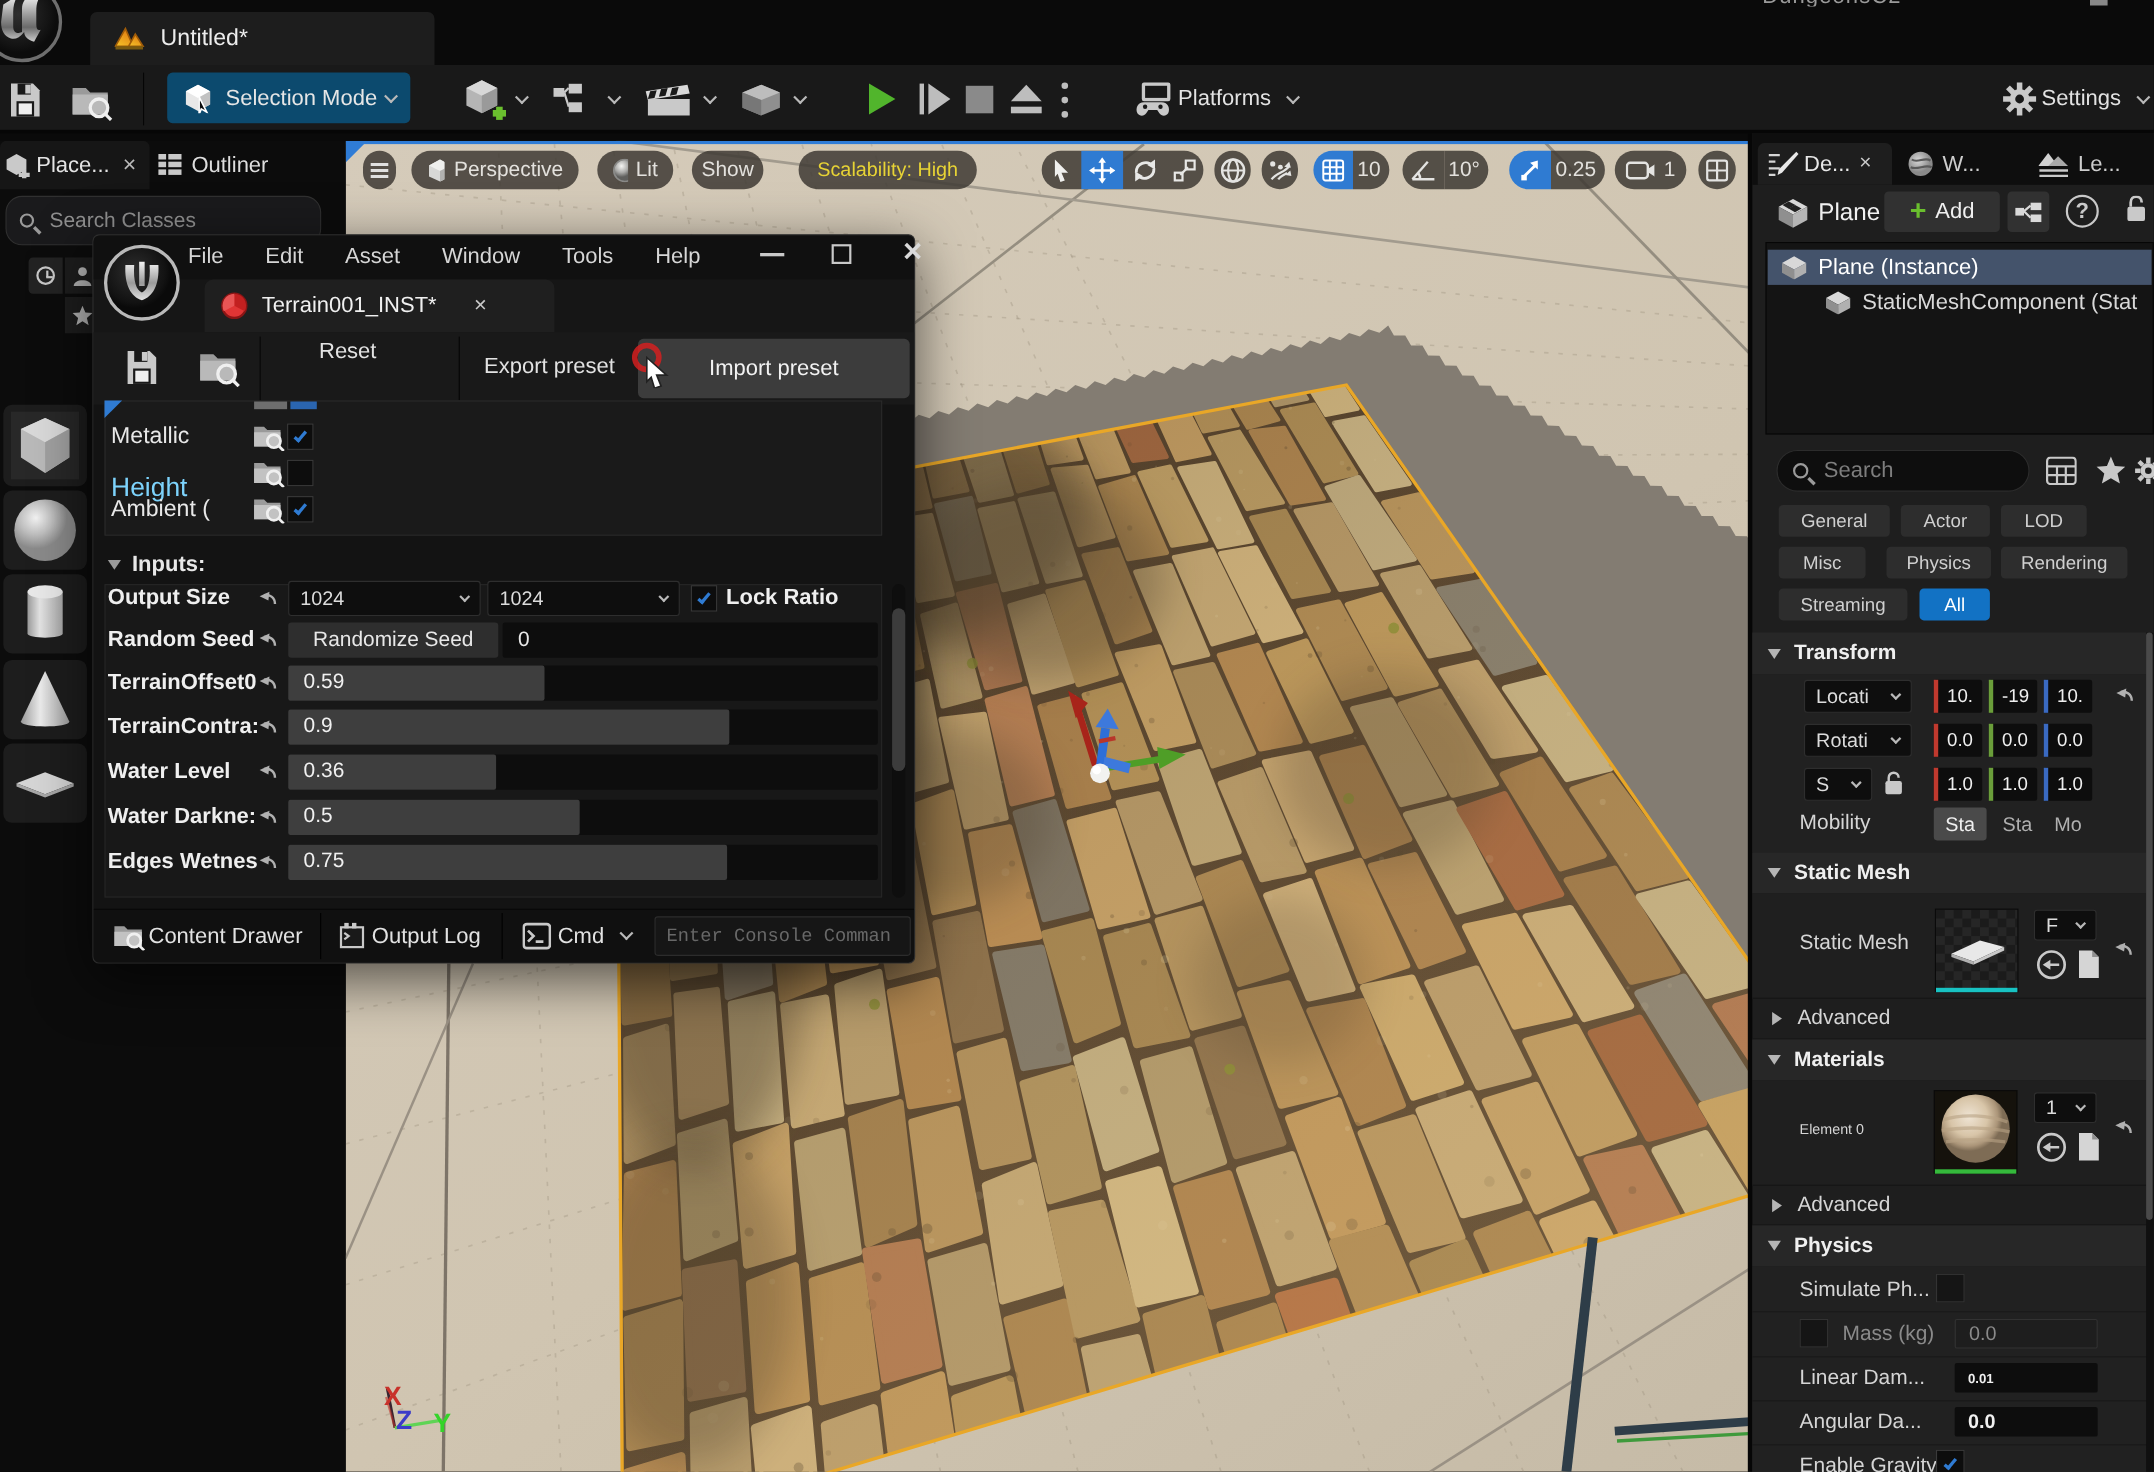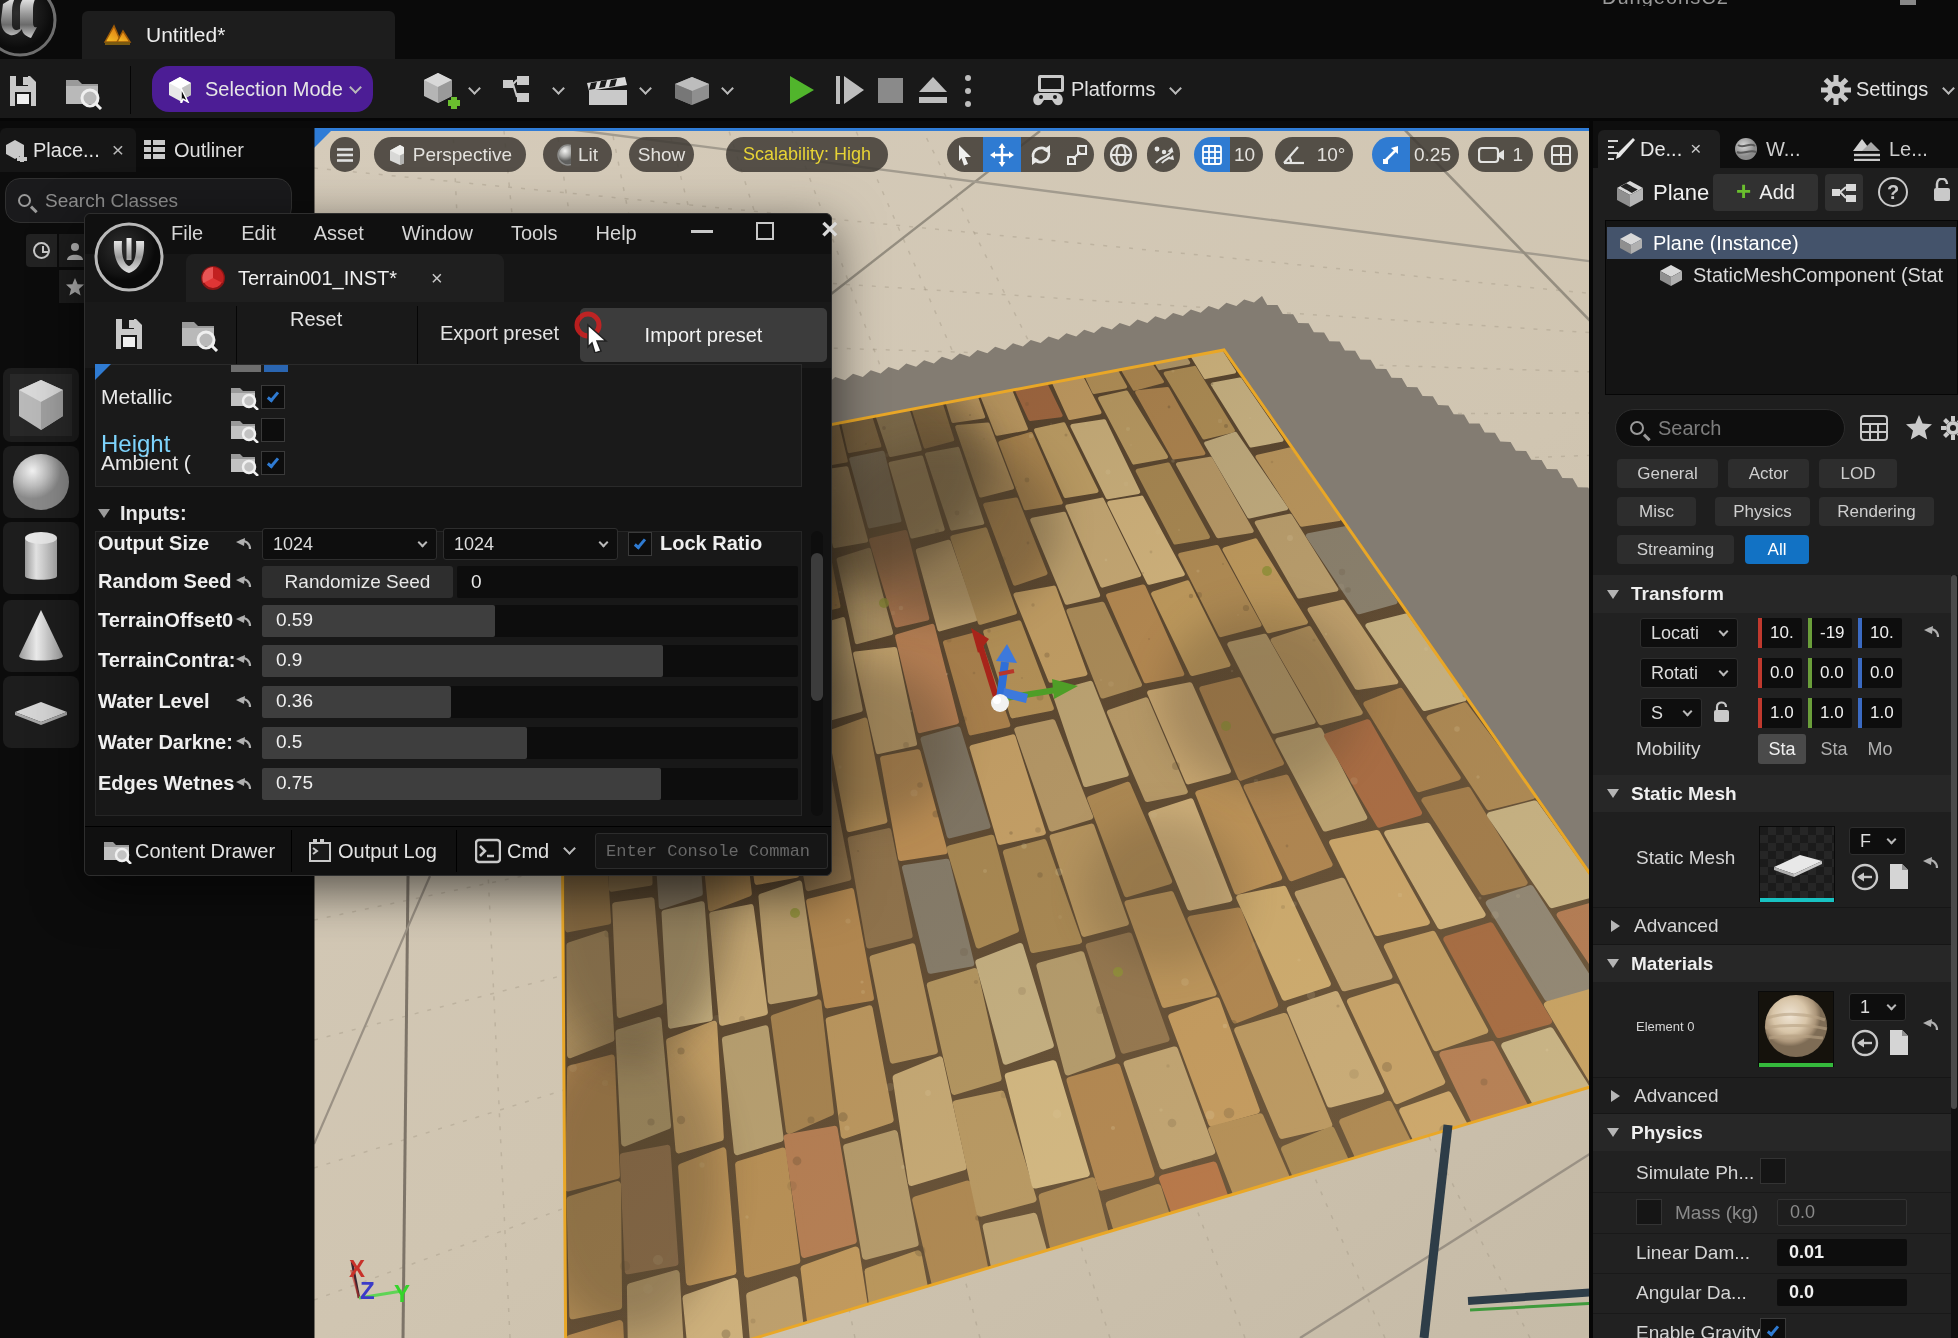--- a/index.html
+++ b/index.html
@@ -570,21 +570,21 @@
     </svg>
 
   <svg class="ab" width="40" height="36" style="left:64px;top:74px">
       <path d="M2,6 L14,6 L18,10 L34,10 L34,30 L2,30 Z" fill="#9a9a9a"></path>
       <path d="M2,12 L34,12 L34,30 L2,30 Z" fill="#b9b9b9"></path>
       <circle cx="26" cy="24" r="8" fill="none" stroke="#efefef" stroke-width="3"></circle>
       <line x1="31" y1="29" x2="37" y2="35" stroke="#efefef" stroke-width="3"></line>
     </svg>
   <div class="ab" style="left:130px;top:66px;width:1px;height:48px;background:#050505"></div>
 
-  <div class="ab row" style="left:152px;top:66px;width:221px;height:46px;background:#4c1d95;border-radius:17px">
+  <div class="ab row" style="left:152px;top:66px;width:221px;height:46px;background:#0c4a6e;border-radius:5px">
     <svg width="28" height="28" style="margin-left:14px">
         <path d="M14,2 L25,8 L25,20 L14,26 L3,20 L3,8 Z" fill="#e8e8e8"></path>
         <path d="M14,2 L25,8 L14,14 L3,8 Z" fill="#ffffff"></path>
         <path d="M14,14 L25,8 L25,20 L14,26 Z" fill="#c2c2c2"></path>
         <path d="M15,13 L22,27 L17,24 L15,29 Z" fill="#0b0b0b" stroke="#fff" stroke-width="1.5"></path>
       </svg>
     <span style="color:#e6e6e6;font-size:20px;margin-left:11px">Selection Mode</span>
     <span class="chev"></span>
   </div>
 
@@ -1379,21 +1379,21 @@
   <div class="hdr" style="left:0;top:993px;width:365px;height:37px"><span class="tri-d" style="margin:0 12px 0 14px"></span>Physics</div>
   <div class="ab" style="left:0;top:1030px;width:365px;height:188px;background:#212121"></div>
   <div class="ab" style="left:43px;top:1041px;color:#d5d5d5;font-size:19px">Simulate Ph...</div>
   <div class="cb" style="left:167px;top:1037px;width:26px;height:26px;background:#151515;border-color:#333"></div>
   <div class="ab" style="left:0;top:1071px;width:365px;height:1px;background:#191919"></div>
   <div class="cb" style="left:43px;top:1078px;width:26px;height:26px;background:#151515;border-color:#333"></div>
   <div class="ab" style="left:82px;top:1081px;color:#8a8a8a;font-size:19px">Mass (kg)</div>
   <div class="ab" style="left:184px;top:1078px;width:130px;height:27px;background:#1e1e1e;border:1px solid #323232;border-radius:2px;color:#8a8a8a;font-size:18px;display:flex;align-items:center;padding-left:12px">0.0</div>
   <div class="ab" style="left:0;top:1112px;width:365px;height:1px;background:#191919"></div>
   <div class="ab" style="left:43px;top:1121px;color:#d5d5d5;font-size:19px">Linear Dam...</div>
-  <div class="ab" style="left:184px;top:1118px;width:130px;height:27px;background:#0d0d0d;border-radius:2px;color:#f0f0f0;font-size:18px;font-weight:bold;display:flex;align-items:center;padding-left:12px">0.01</div>
+  <div class="ab" style="left:184px;top:1118px;width:130px;height:27px;background:#0d0d0d;border-radius:2px;color:#f0f0f0;font-size:12px;font-weight:bold;display:flex;align-items:center;padding-left:12px">0.01</div>
   <div class="ab" style="left:0;top:1152px;width:365px;height:1px;background:#191919"></div>
   <div class="ab" style="left:43px;top:1161px;color:#d5d5d5;font-size:19px">Angular Da...</div>
   <div class="ab" style="left:184px;top:1158px;width:130px;height:27px;background:#0d0d0d;border-radius:2px;color:#f0f0f0;font-size:18px;font-weight:bold;display:flex;align-items:center;padding-left:12px">0.0</div>
   <div class="ab" style="left:0;top:1192px;width:365px;height:1px;background:#191919"></div>
   <div class="ab" style="left:43px;top:1201px;color:#d5d5d5;font-size:19px">Enable Gravity</div>
   <div class="cb" style="left:167px;top:1197px;width:26px;height:26px">
       <span class="check" style="border-color:#2f7bd2"></span>
     </div>
 
   <div class="ab" style="left:358px;top:454px;width:7px;height:763px;background:#101010"></div>

